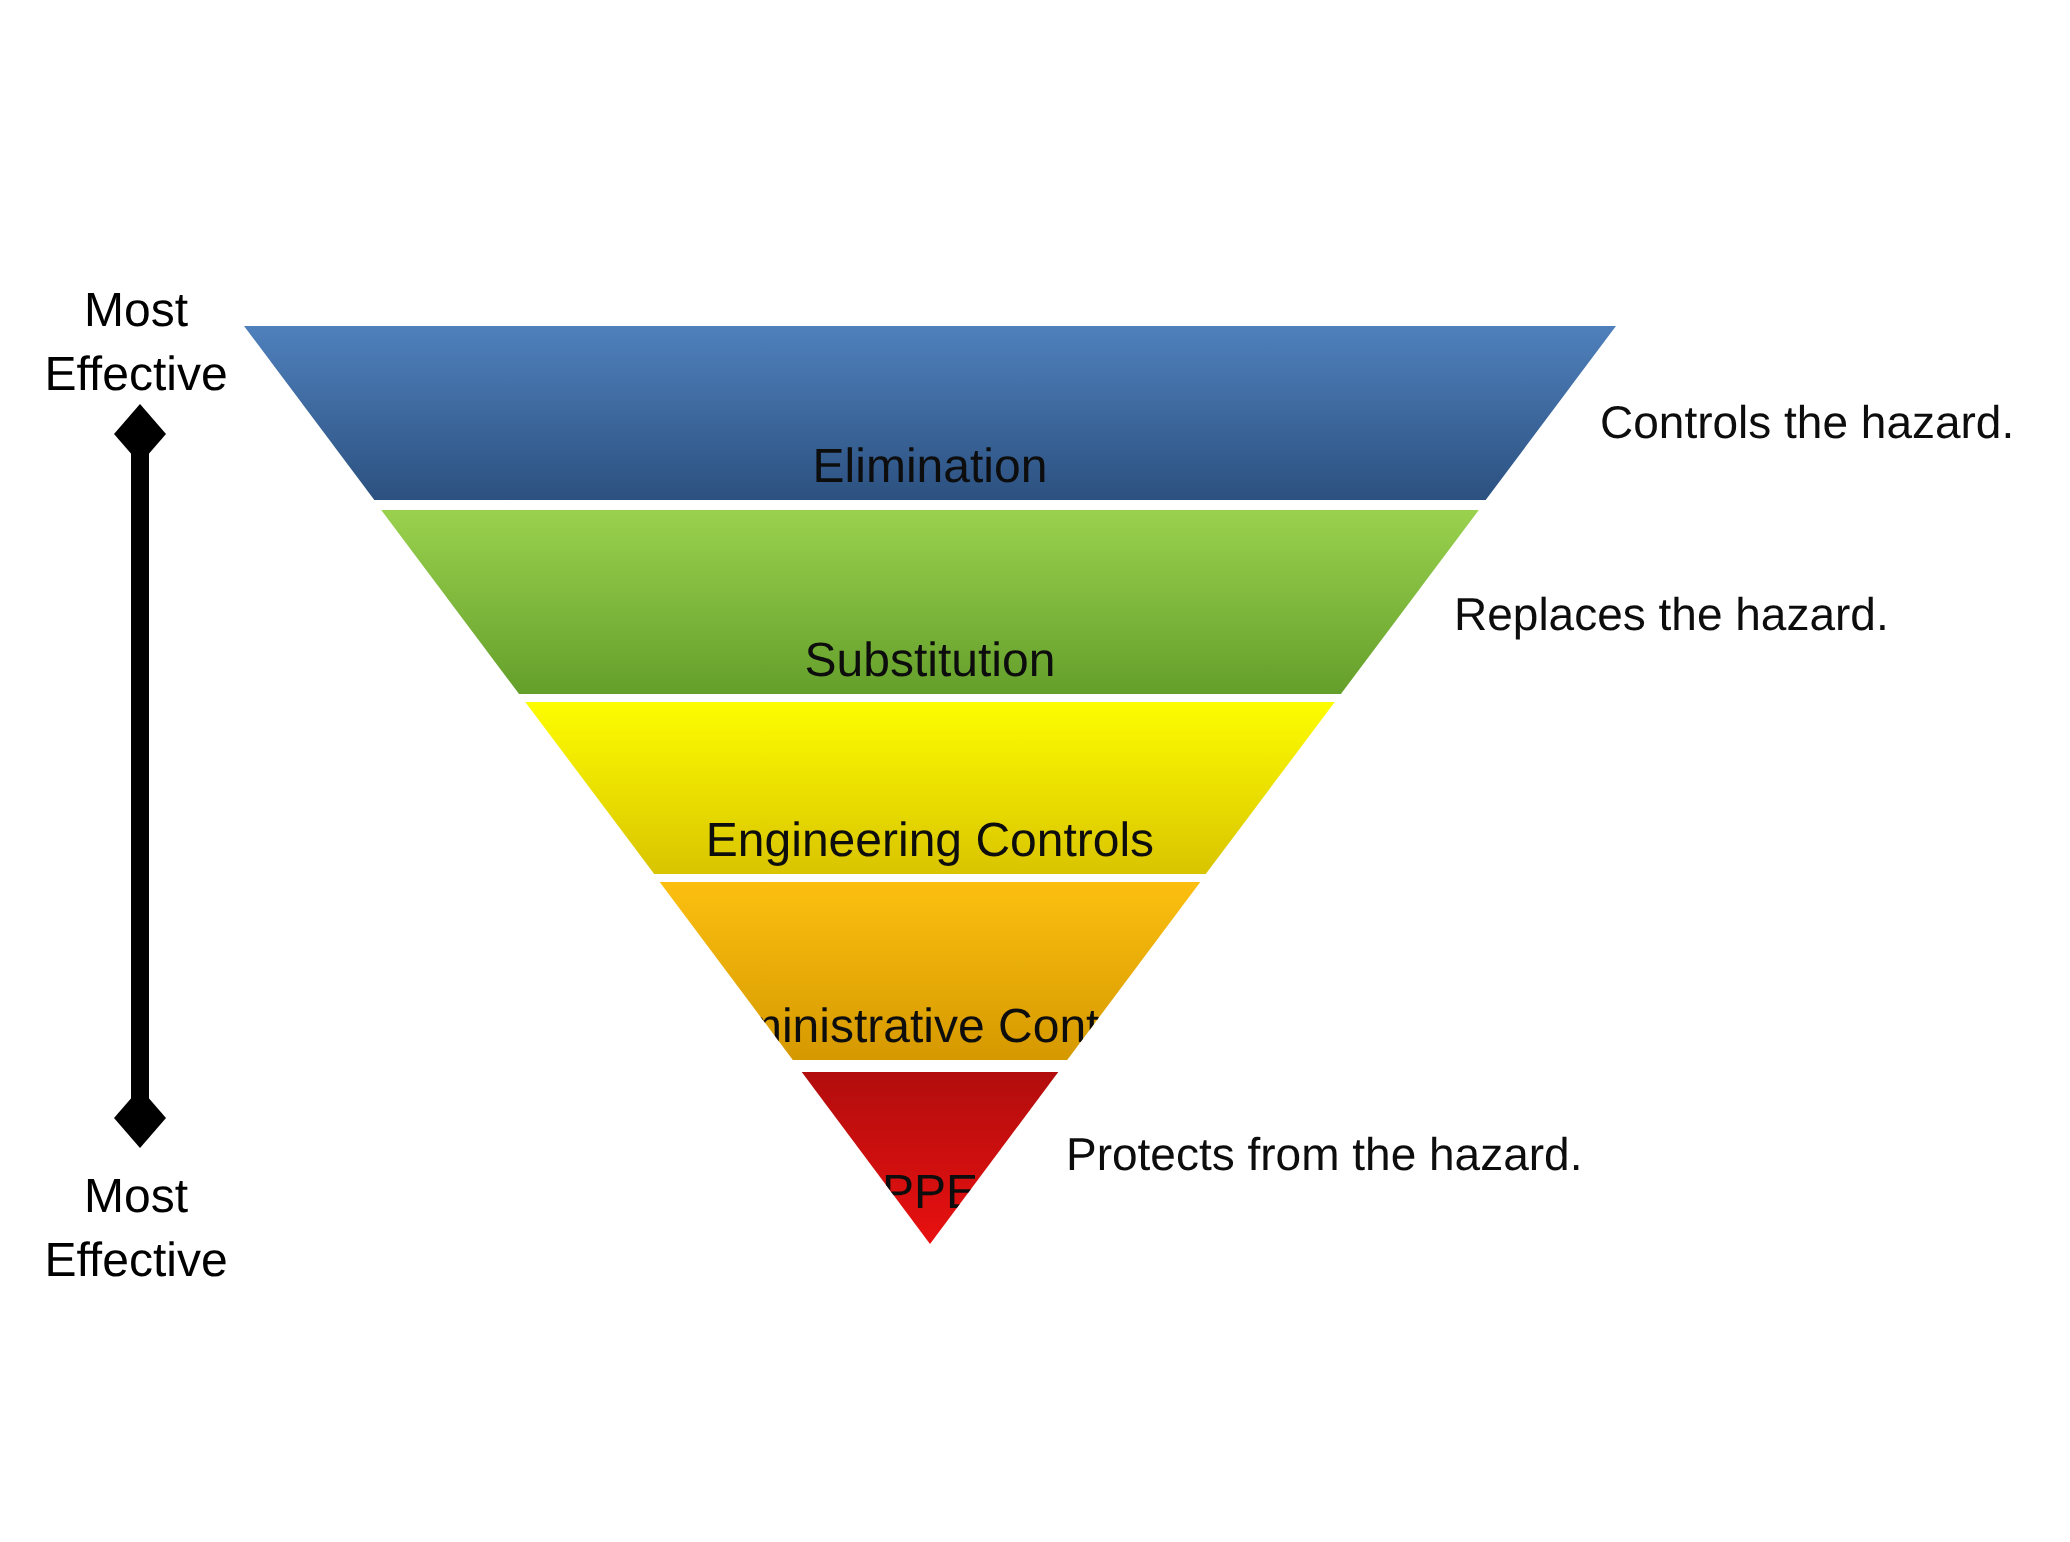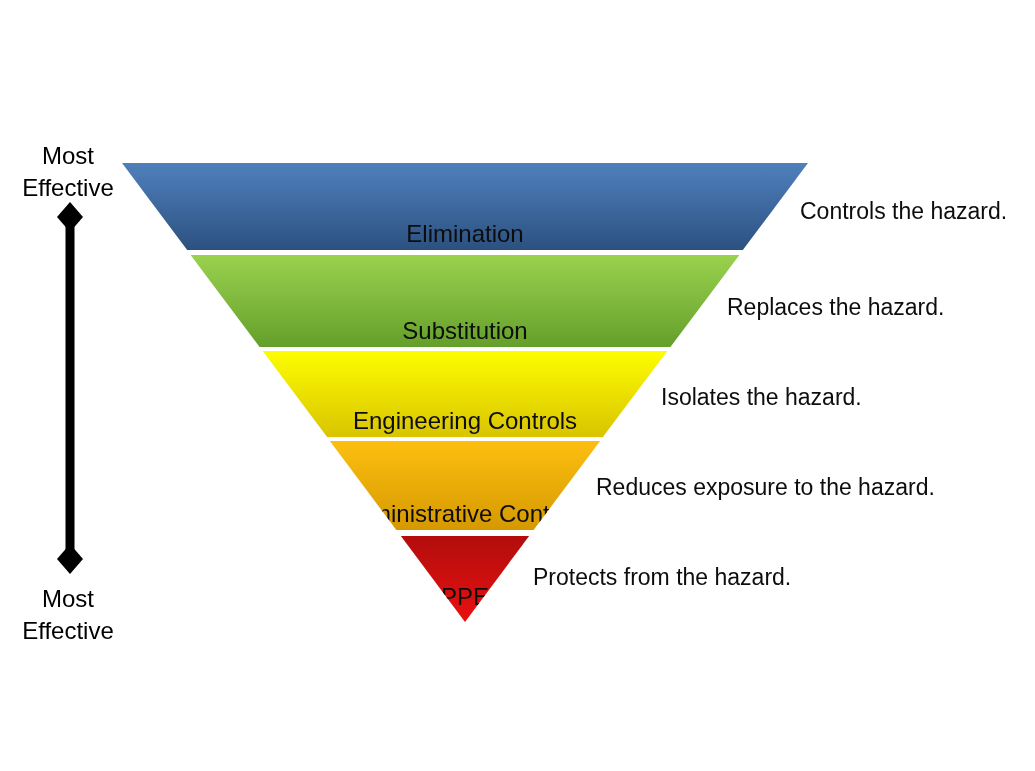--- a/index.html
+++ b/index.html
@@ -78,17 +78,15 @@
   <div class="band b4" style="background: linear-gradient(rgb(252, 191, 16), rgb(213, 153, 0));">
     <span class="band-label">Administrative Controls</span>
   </div>
 
   <div class="band b5" style="background: linear-gradient(rgb(178, 13, 13), rgb(233, 16, 16));">
     <span class="band-label">PPE</span>
   </div>
 
   <div class="desc d0">Controls the hazard.</div>
   <div class="desc d1">Replaces the hazard.</div>
-  <div class="desc d2">Isolates the hazard.</div>
-  <div class="desc d3">Reduces exposure to the hazard.</div>
   <div class="desc d4">Protects from the hazard.</div>
 
 </div>
 
 </body></html>

